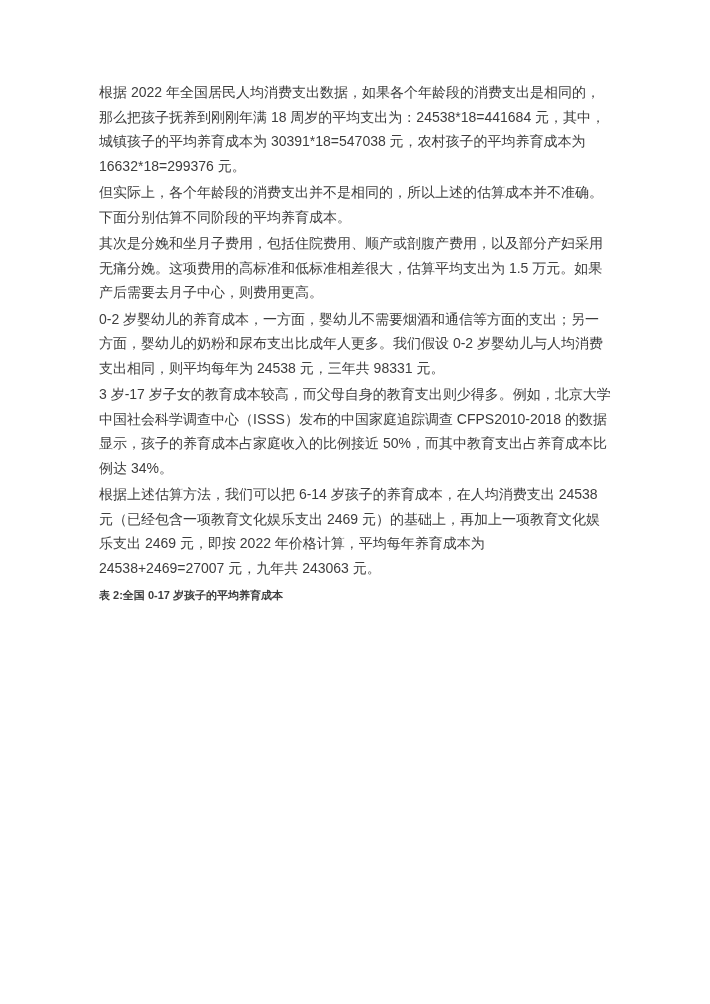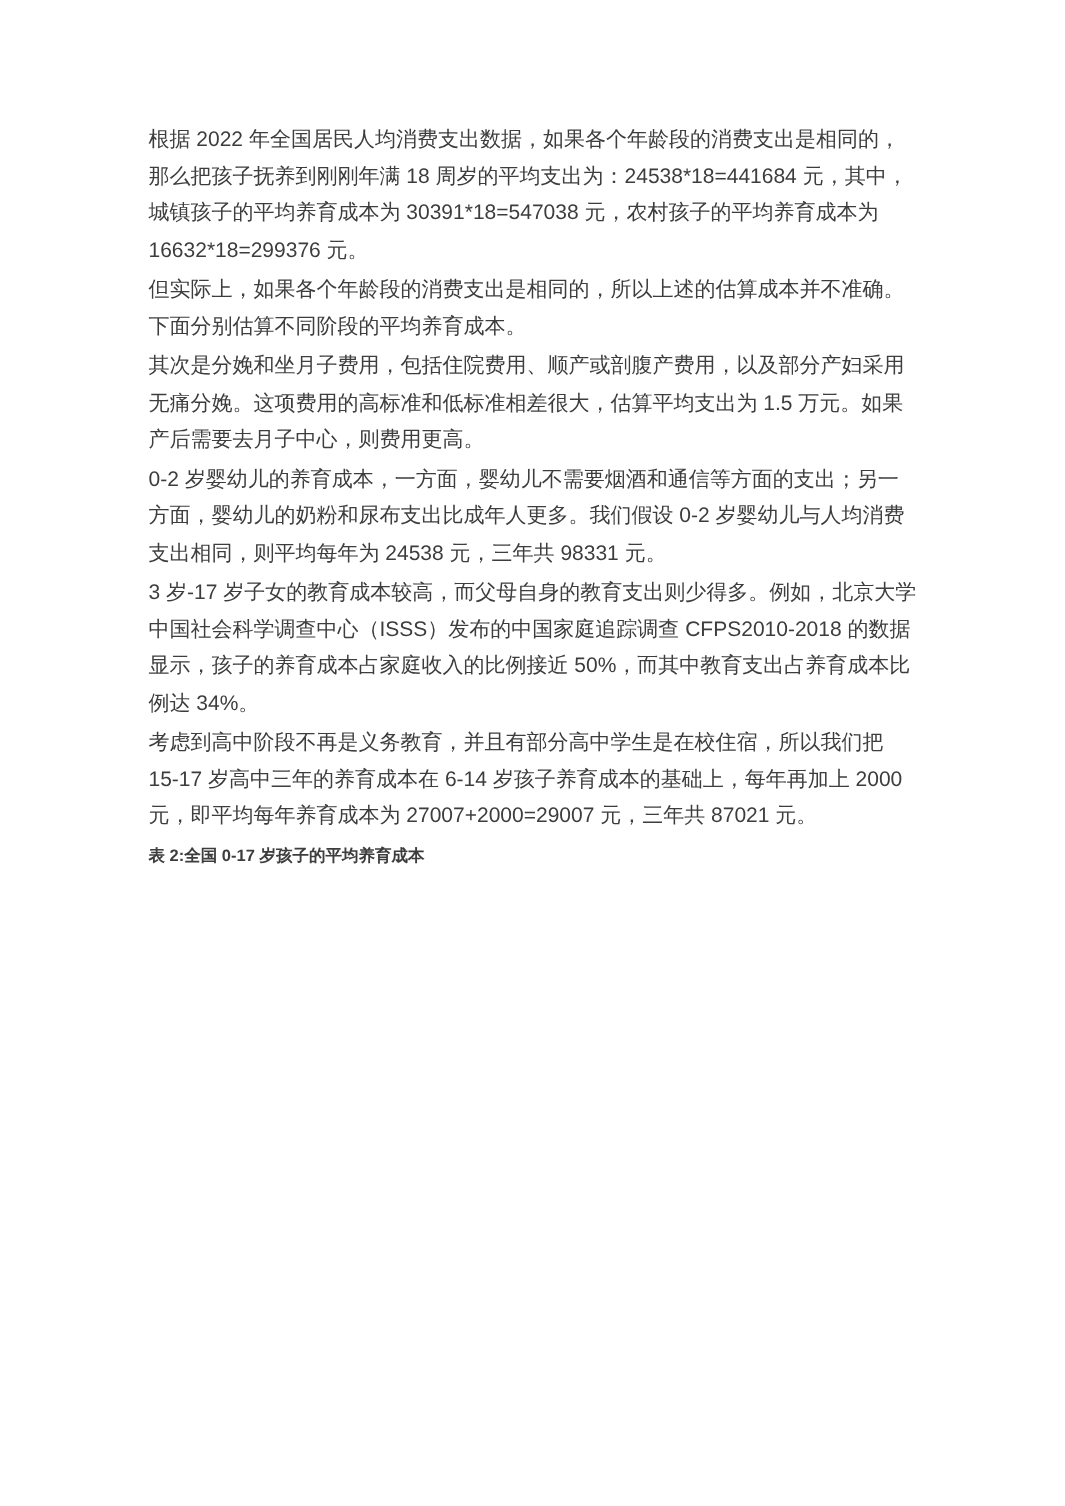--- a/index.html
+++ b/index.html
@@ -40,20 +40,20 @@
     font-weight: 700;
     color: #3d3d3d;
   }
 </style>
 </head>
 <body>
 
 <div class="page">
   <div class="content">
     <p class="para">根据 2022 年全国居民人均消费支出数据，如果各个年龄段的消费支出是相同的，那么把孩子抚养到刚刚年满 18 周岁的平均支出为：24538*18=441684 元，其中，城镇孩子的平均养育成本为 30391*18=547038 元，农村孩子的平均养育成本为 16632*18=299376 元。</p>
-    <p class="para">但实际上，如果各个年龄段的消费支出是相同的，所以上述的估算成本并不准确。下面分别估算不同阶段的平均养育成本。</p>
+    <p class="para">但实际上，各个年龄段的消费支出并不是相同的，所以上述的估算成本并不准确。下面分别估算不同阶段的平均养育成本。</p>
     <p class="para">其次是分娩和坐月子费用，包括住院费用、顺产或剖腹产费用，以及部分产妇采用无痛分娩。这项费用的高标准和低标准相差很大，估算平均支出为 1.5 万元。如果产后需要去月子中心，则费用更高。</p>
     <p class="para">0-2 岁婴幼儿的养育成本，一方面，婴幼儿不需要烟酒和通信等方面的支出；另一方面，婴幼儿的奶粉和尿布支出比成年人更多。我们假设 0-2 岁婴幼儿与人均消费支出相同，则平均每年为 24538 元，三年共 98331 元。</p>
     <p class="para">3 岁-17 岁子女的教育成本较高，而父母自身的教育支出则少得多。例如，北京大学中国社会科学调查中心（ISSS）发布的中国家庭追踪调查 CFPS2010-2018 的数据显示，孩子的养育成本占家庭收入的比例接近 50%，而其中教育支出占养育成本比例达 34%。</p>
-    <p class="para">考虑到高中阶段不再是义务教育，并且有部分高中学生是在校住宿，所以我们把 15-17 岁高中三年的养育成本在 6-14 岁孩子养育成本的基础上，每年再加上 2000 元，即平均每年养育成本为 27007+2000=29007 元，三年共 87021 元。</p>
+    <p class="para">根据上述估算方法，我们可以把 6-14 岁孩子的养育成本，在人均消费支出 24538 元（已经包含一项教育文化娱乐支出 2469 元）的基础上，再加上一项教育文化娱乐支出 2469 元，即按 2022 年价格计算，平均每年养育成本为 24538+2469=27007 元，九年共 243063 元。</p>
     <p class="table-caption">表 2:全国 0-17 岁孩子的平均养育成本</p>
   </div>
 </div>
 
 </body></html>

